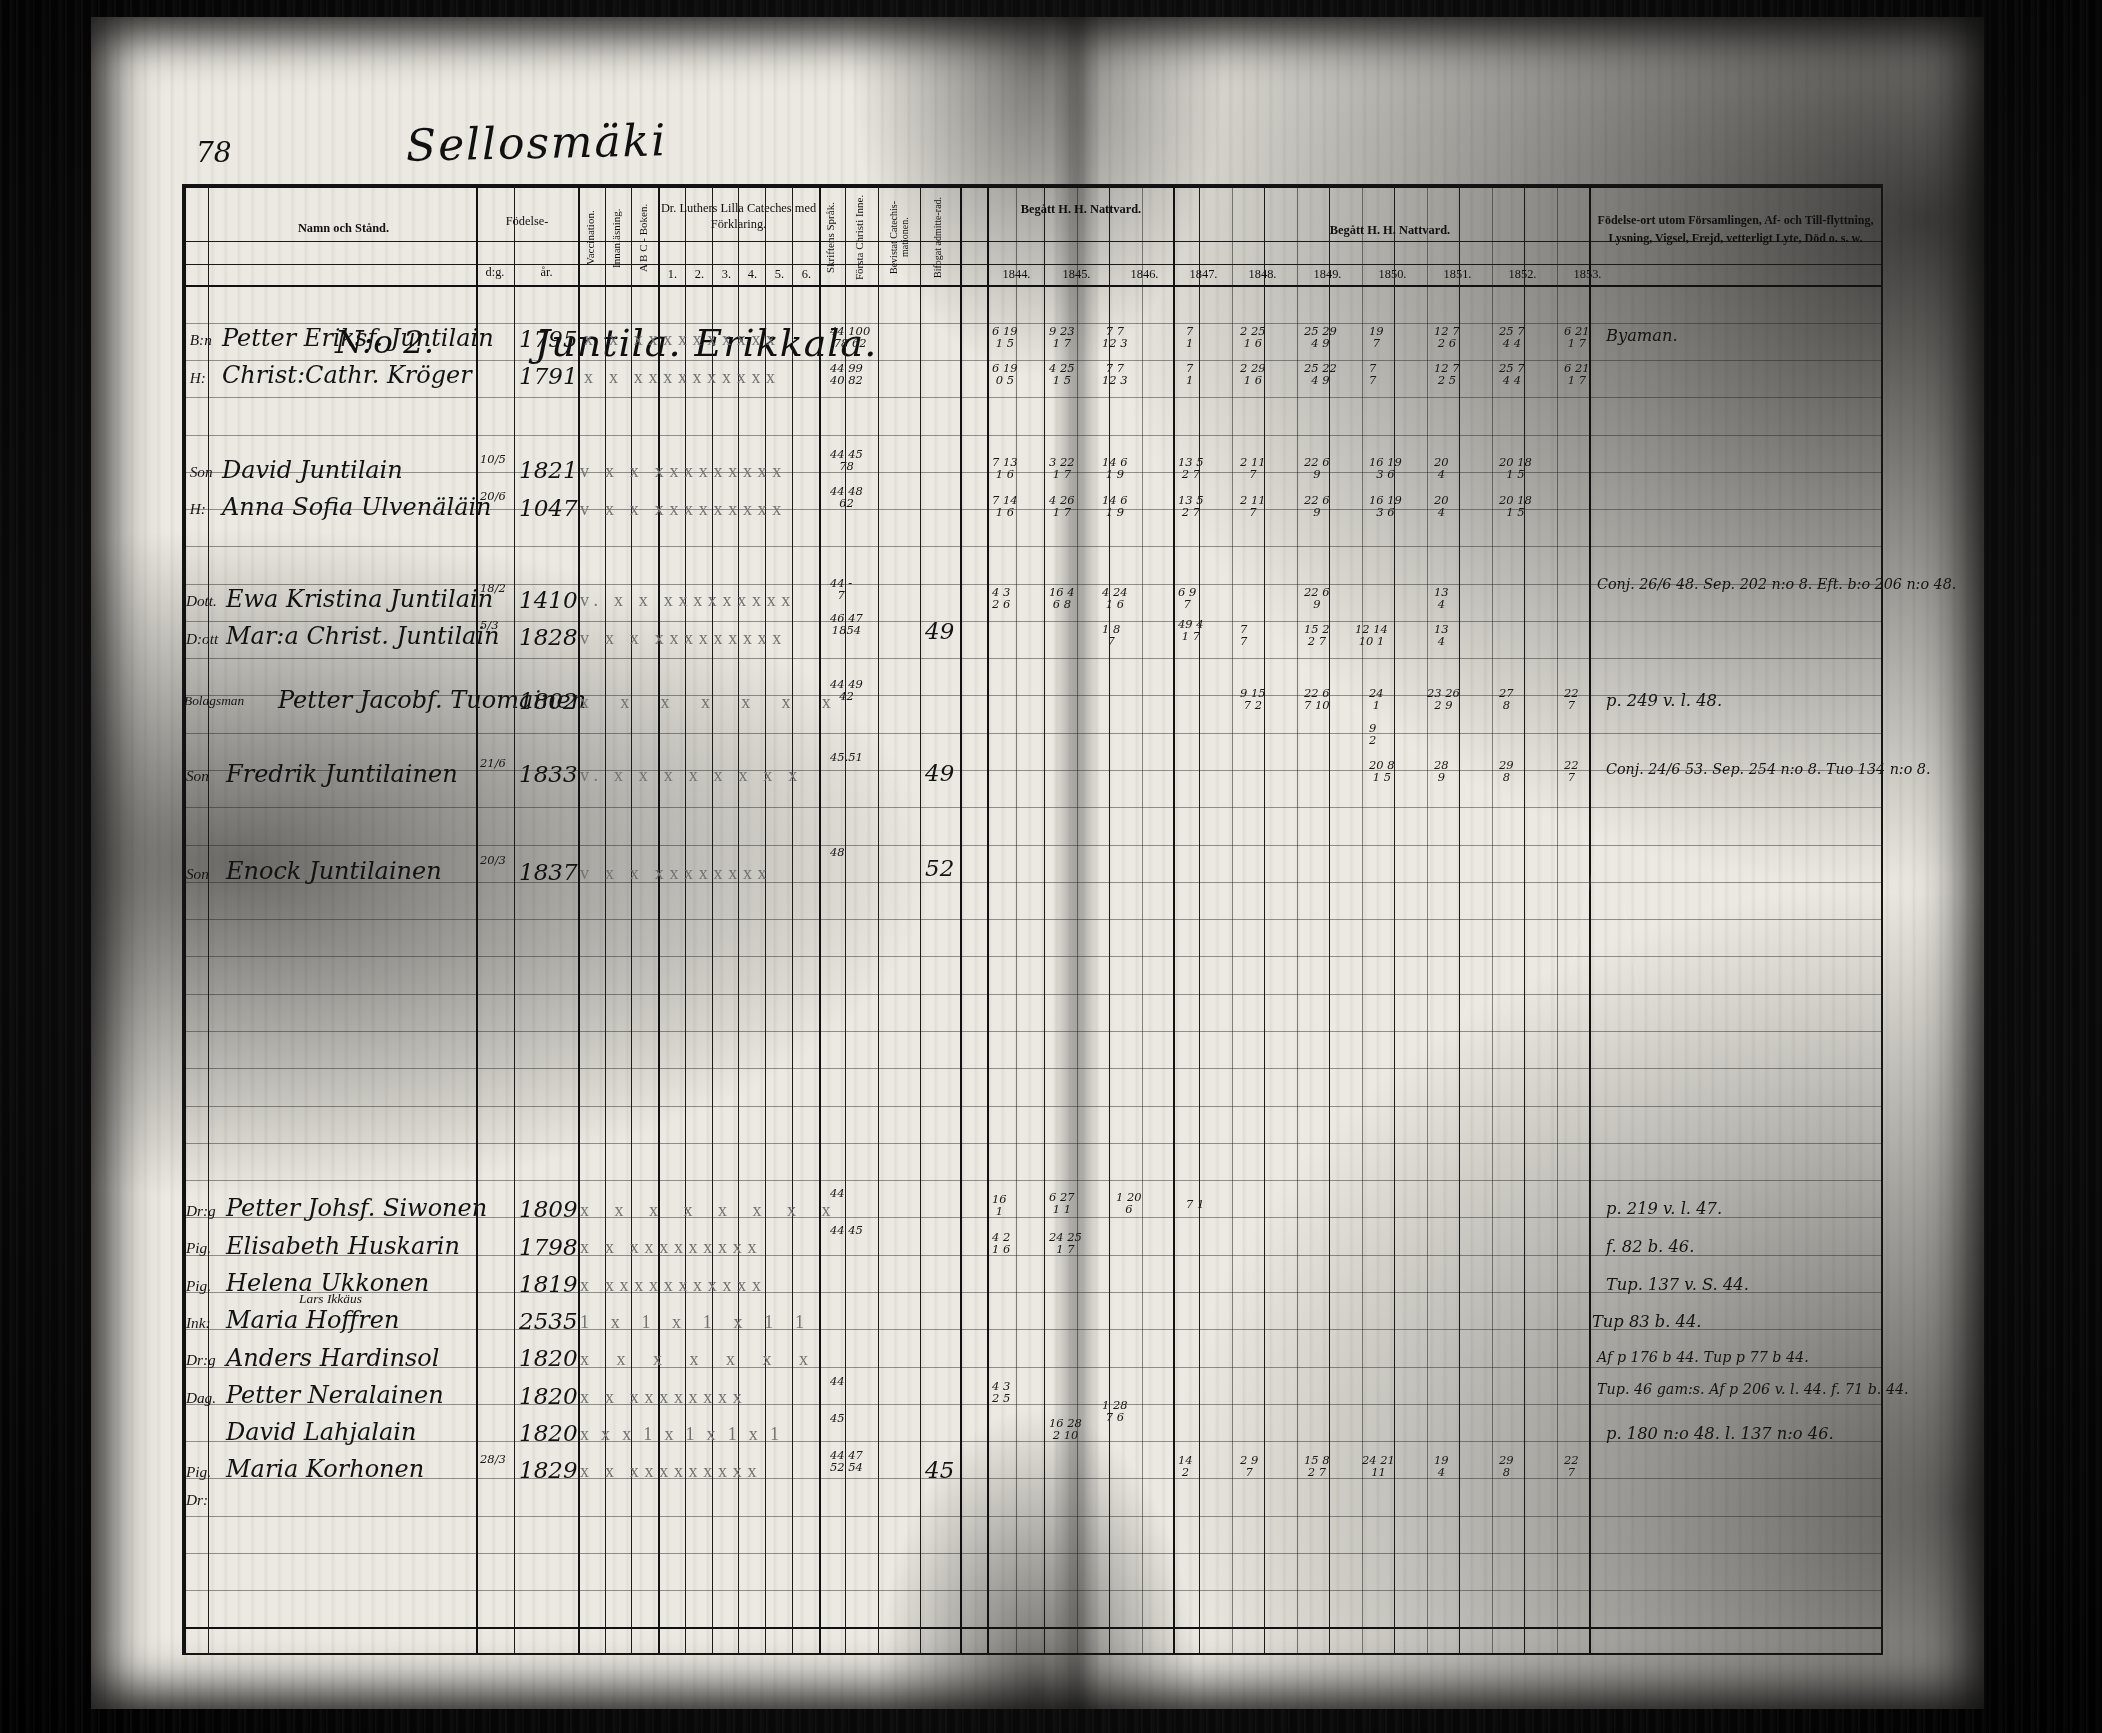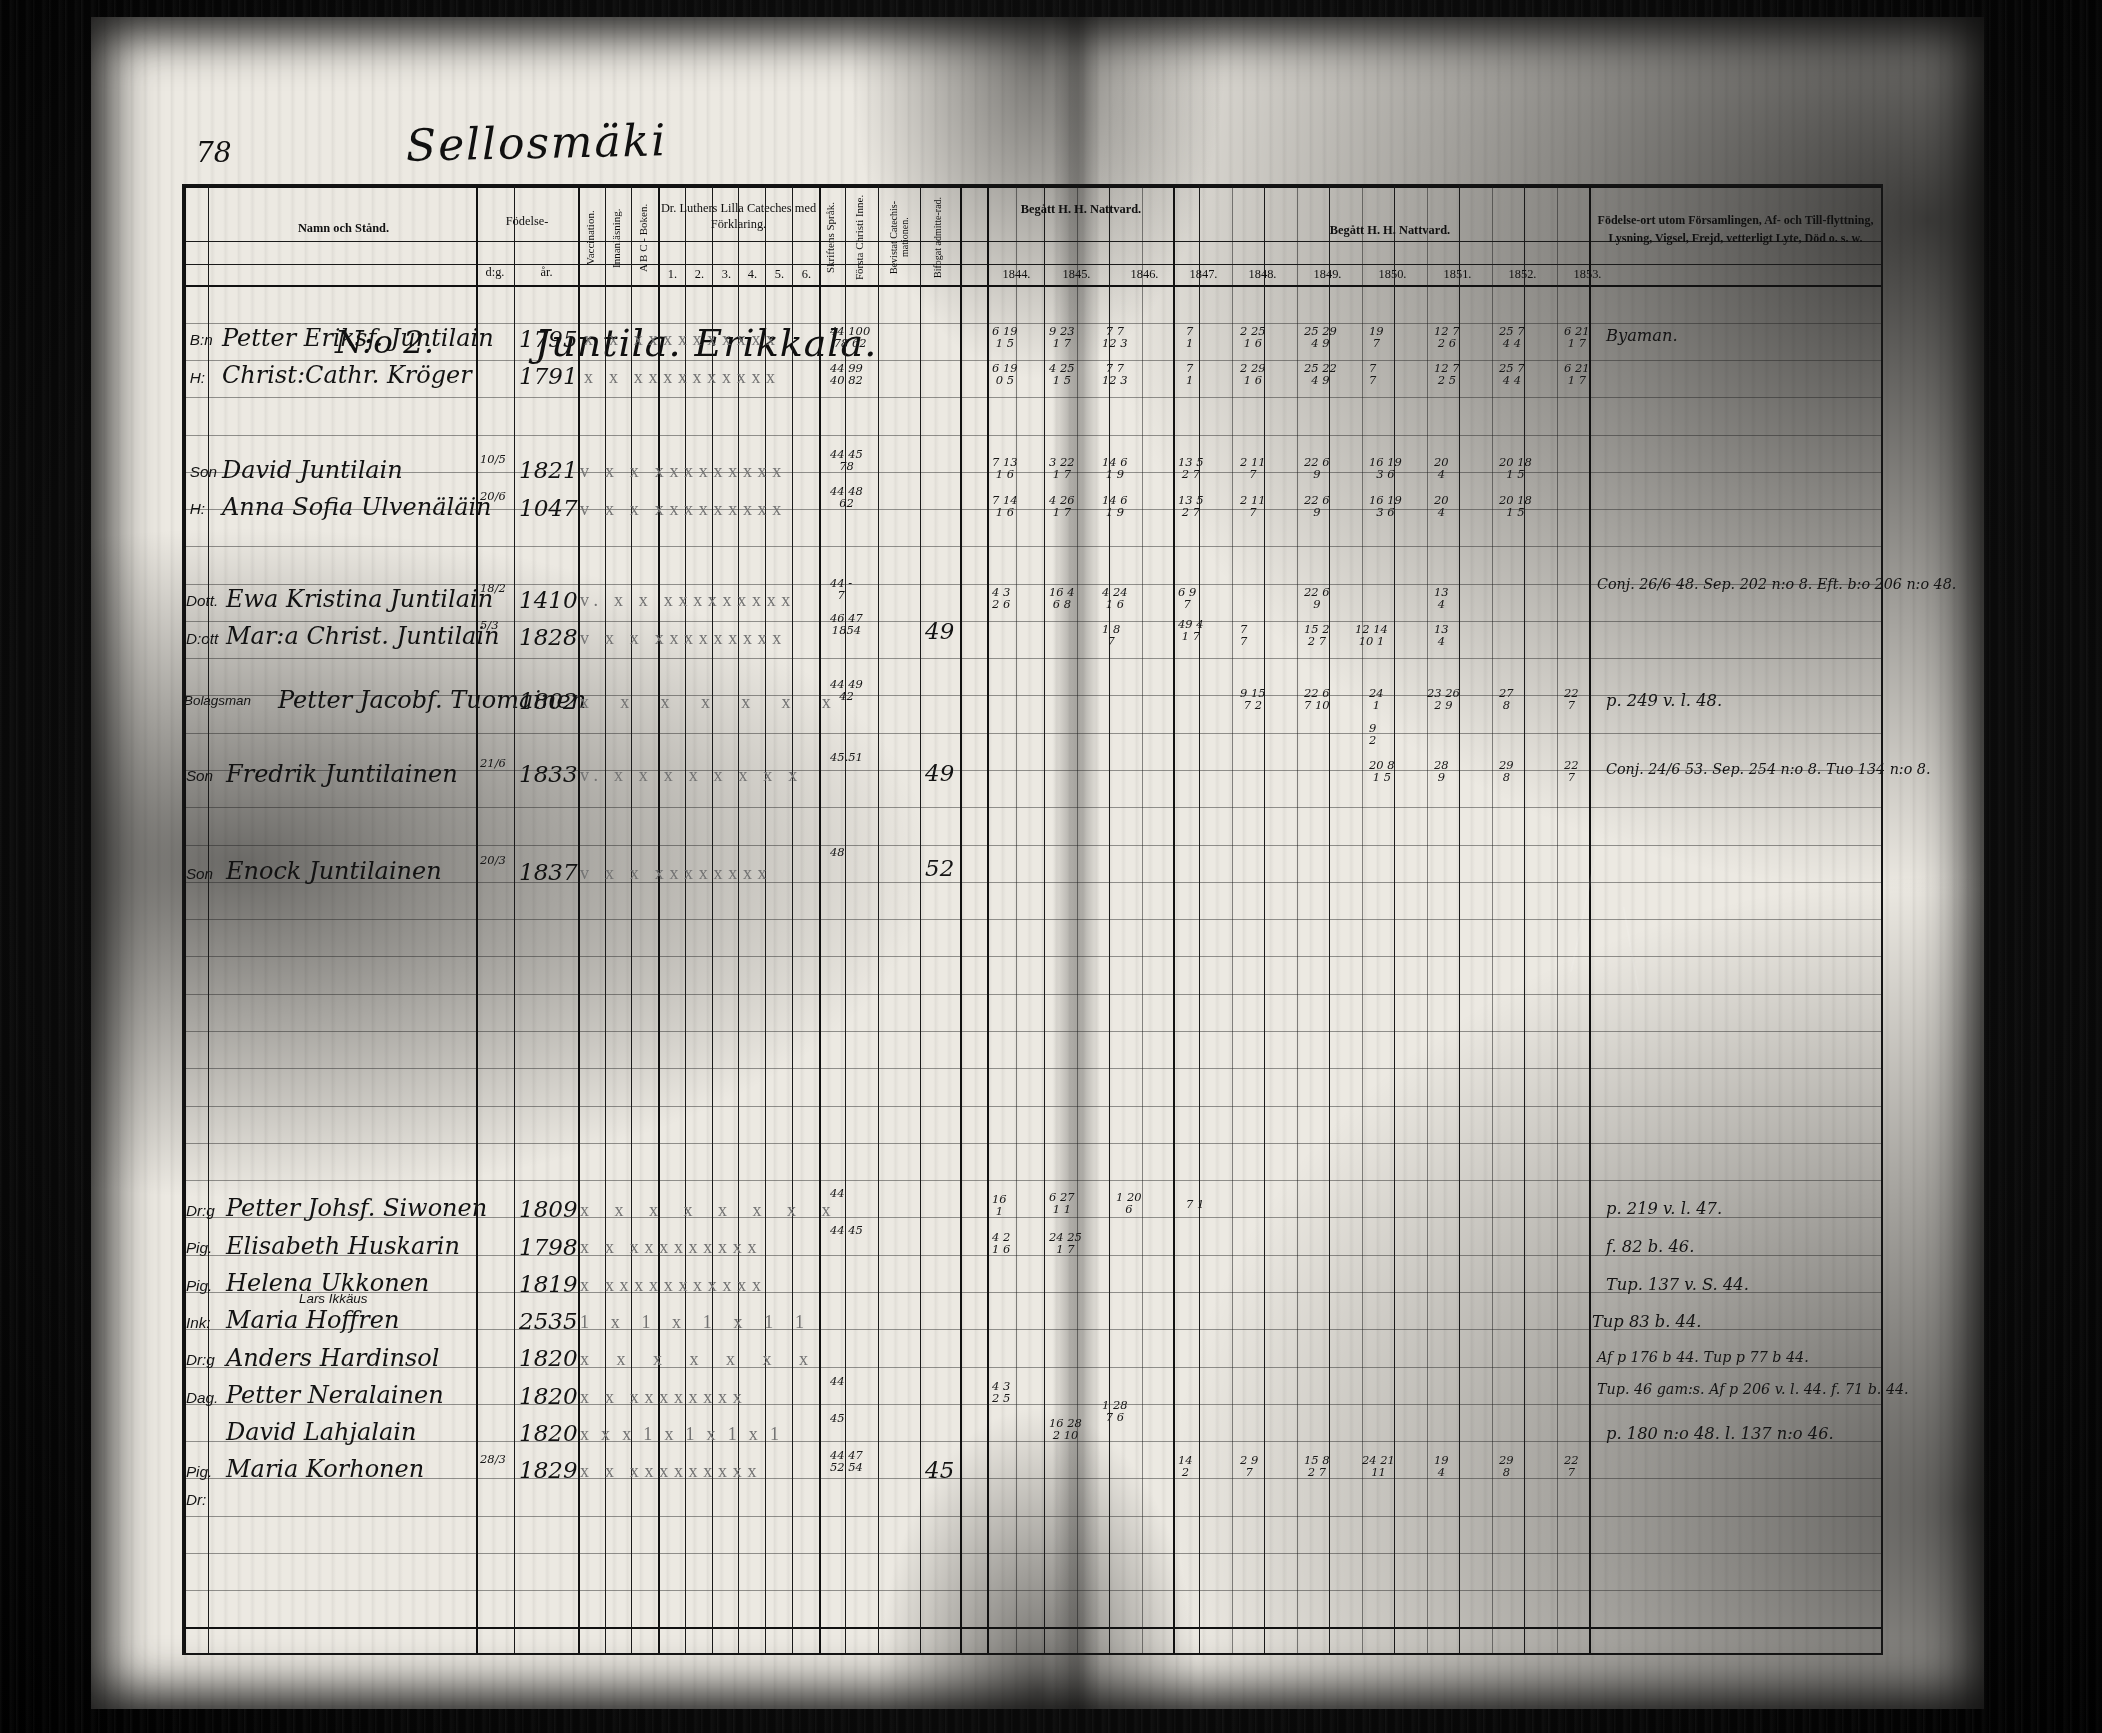--- a/index.html
+++ b/index.html
@@ -53,21 +53,21 @@
   
   .h{position:absolute;left:0;right:0;height:1px;background:#1a1a1a;}
   .h.thick{height:1.9px;background:#111;}
   .h.faint{background:rgba(30,30,30,.45);}
 
   
   .hl{position:absolute;font-size:12.4px;line-height:1.12;text-align:center;color:#101010;font-family:"Liberation Serif",serif;}
   .hl.b{font-weight:bold;}
   .vt{writing-mode:vertical-rl;transform:rotate(180deg);font-size:11px;line-height:1.1;text-align:center;}
   .nm{position:absolute;font-size:24px;font-style:italic;font-family:"DejaVu Serif",serif;color:#121212;white-space:nowrap;}
-  .pre{position:absolute;font-size:15.3px;font-style:italic;font-family:Liberation Sans, sans-serif;color:#141414;}
+  .pre{position:absolute;font-size:15.3px;font-style:italic;font-family:Liberation Serif, serif;color:#141414;}
   .yr{position:absolute;font-size:23px;font-style:italic;font-family:"DejaVu Serif",serif;color:#121212;}
   .dm{position:absolute;font-size:11.5px;font-style:italic;font-family:"DejaVu Serif",serif;color:#141414;line-height:1;text-align:center;}
   .xs{position:absolute;font-size:18px;font-family:"Liberation Serif",serif;color:#737373;letter-spacing:5.7px;white-space:nowrap;}
   .frac{position:absolute;font-size:11.5px;font-style:italic;font-family:"DejaVu Serif",serif;color:#161616;line-height:1.02;text-align:center;white-space:nowrap;}
   .note{position:absolute;font-size:16.3px;font-style:italic;font-family:"DejaVu Serif",serif;color:#141414;white-space:nowrap;}
   .big{position:absolute;font-size:23px;font-style:italic;font-family:"DejaVu Serif",serif;color:#131313;}
 
   
   .scratch{position:absolute;background:rgba(255,255,255,.10);}
 </style>

